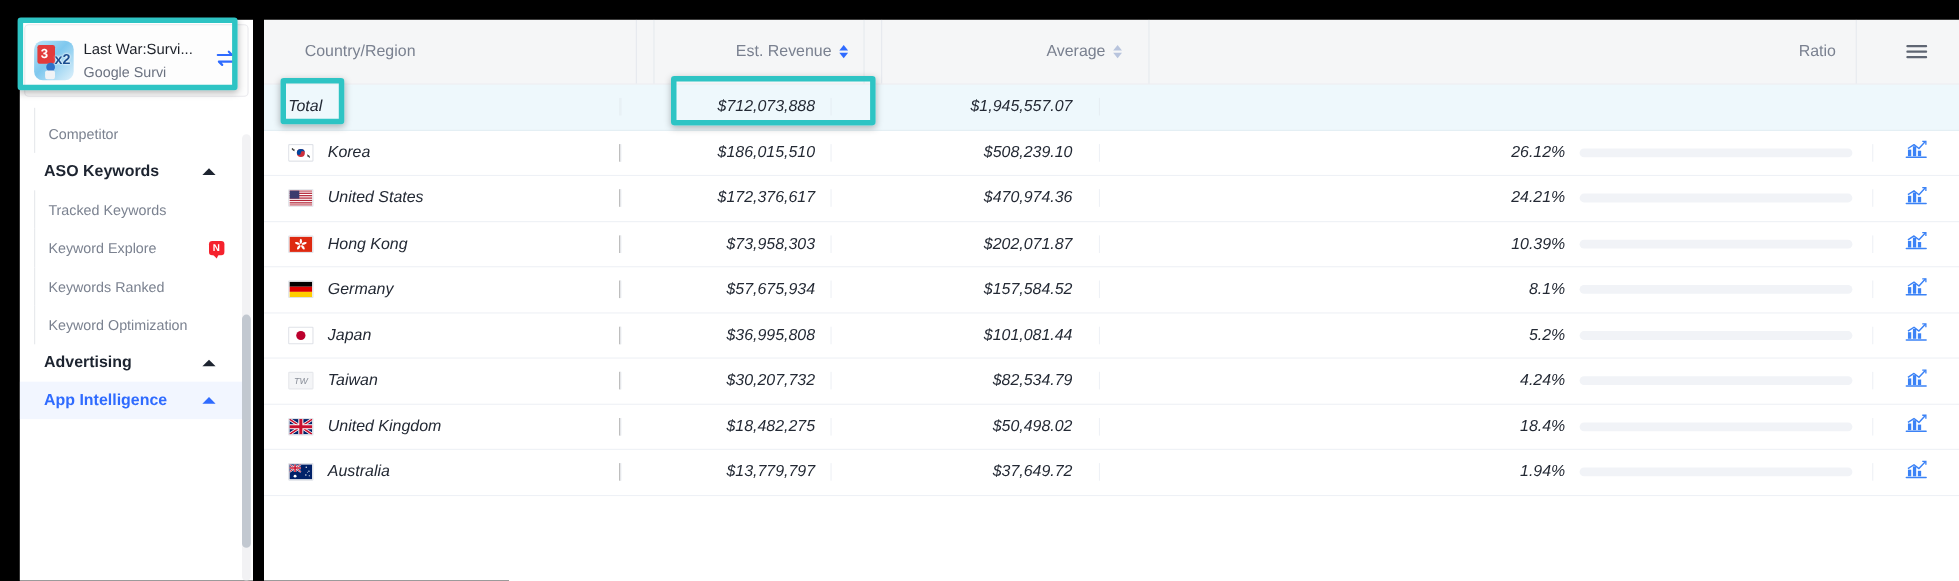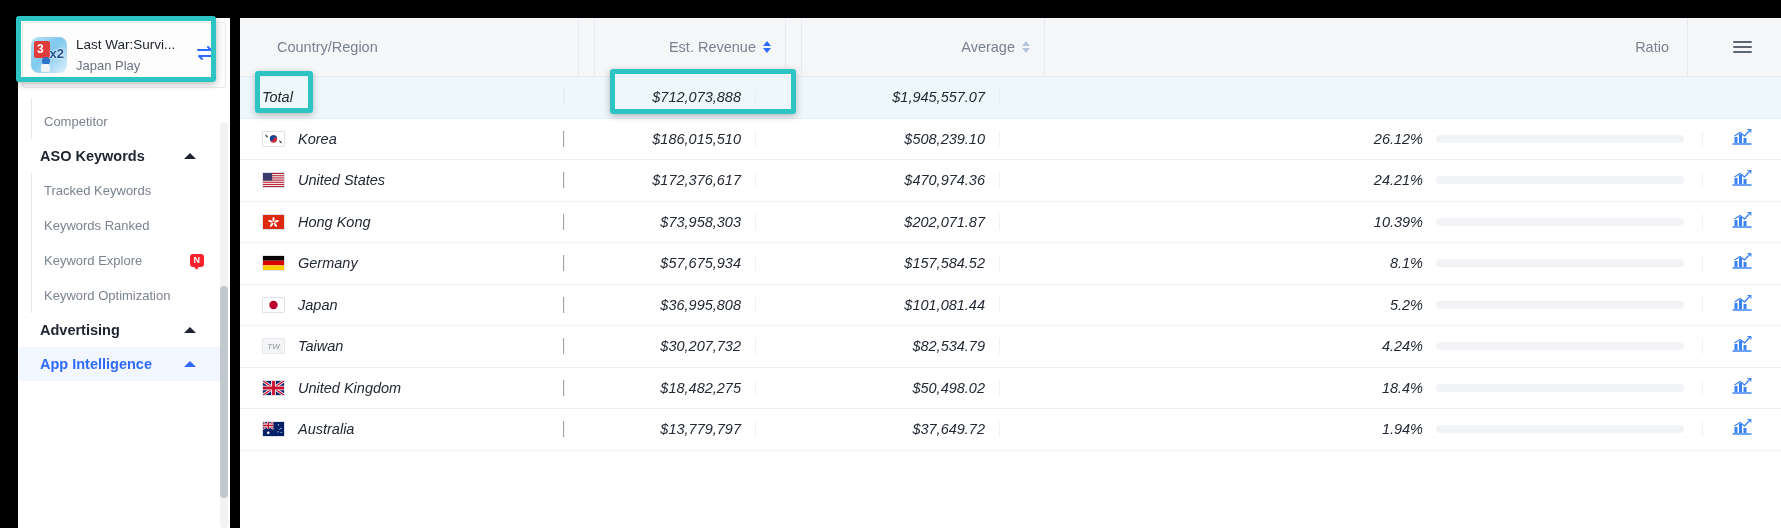--- a/index.html
+++ b/index.html
@@ -46,21 +46,21 @@
   #sb-thumb{position:absolute;right:2px;top:268px;width:8px;height:212px;background:#c2c8d0;border-radius:4px;}
 
   
   #table{position:absolute;left:240px;top:18px;right:0px;top:18px;width:1541px;height:510px;background:#fff;overflow:hidden;}
   .row{display:flex;align-items:center;height:41.5px;border-bottom:1px solid #eef1f6;box-sizing:border-box;font-style:italic;}
   #thead{height:58px;background:#f5f6f7;border-bottom:1px solid #eaecef;display:flex;align-items:center;}
   #thead .cell{height:58px;display:flex;align-items:center;margin-left:15px;}
   .cell{box-sizing:border-box;}
   .c-country{width:324px;padding-left:22px;display:flex;align-items:center;}
   .c-rev{width:192px;padding-right:14px;justify-content:flex-end;text-align:right;display:flex;align-items:center;}
-  .c-avg{width:244px;padding-right:14px;justify-content:flex-end;text-align:center;display:flex;align-items:center;}
+  .c-avg{width:244px;padding-right:24px;justify-content:flex-end;text-align:center;display:flex;align-items:center;}
   .c-ratio{flex:1 1 auto;padding-right:18px;display:flex;align-items:center;justify-content:flex-end;}
   .c-menu{width:78px;display:flex;align-items:center;justify-content:center;}
   #thead .c-country,#thead .c-rev,#thead .c-avg,#thead .c-ratio{border-right:1px solid #e6e9ee;}
   #thead .c-rev,#thead .c-avg{border-left:1px solid #e6e9ee;}
   .th-label{font-size:14.5px;color:#7a8190;font-weight:400;}
   .sorter{display:inline-flex;flex-direction:column;margin-left:7px;gap:2px;}
   .sorter i{display:block;width:0;height:0;border-left:4.5px solid transparent;border-right:4.5px solid transparent;}
   .sorter i.up{border-bottom:5px solid #b8c4dd;}
   .sorter i.dn{border-top:5px solid #b8c4dd;}
   .sorter.active i.up{border-bottom-color:#2f6bff;}
@@ -110,21 +110,21 @@
         <div class="flagpanel"></div>
         <div class="num3">3</div>
         <div class="x2">x2</div>
         <div class="soldier">
           <div class="head"></div>
             <div class="body"></div>
         </div>
       </div>
       <div id="app-text">
         <div id="app-title">Last War:Survi...</div>
-        <div id="app-store">Japan Play</div>
+        <div id="app-store">Google Survi</div>
       </div>
       <span id="swap-icon">
         <svg width="20" height="16" viewBox="0 0 20 16">
           <path d="M3 5 H16 L13 2" fill="none" stroke="#2f6bff" stroke-width="2" stroke-linecap="round" stroke-linejoin="round"></path>
           <path d="M17 11 H4 L7 14" fill="none" stroke="#2f6bff" stroke-width="2" stroke-linecap="round" stroke-linejoin="round"></path>
         </svg>
       </span>
     </div>
 
     <div class="nav-list">
@@ -132,25 +132,25 @@
         <span>Competitor</span>
       </div>
       <div class="nav-group">
         <span>ASO Keywords</span>
         <span class="caret"></span>
       </div>
       <div class="nav-sub">
         <span>Tracked Keywords</span>
       </div>
       <div class="nav-sub">
-        <span>Keywords Ranked</span>
-      </div>
-      <div class="nav-sub">
         <span>Keyword Explore</span>
         <span class="badge-n">N</span>
+      </div>
+      <div class="nav-sub">
+        <span>Keywords Ranked</span>
       </div>
       <div class="nav-sub">
         <span>Keyword Optimization</span>
       </div>
       <div class="nav-group">
         <span>Advertising</span>
         <span class="caret"></span>
       </div>
       <div class="nav-group active">
         <span>App Intelligence</span>

